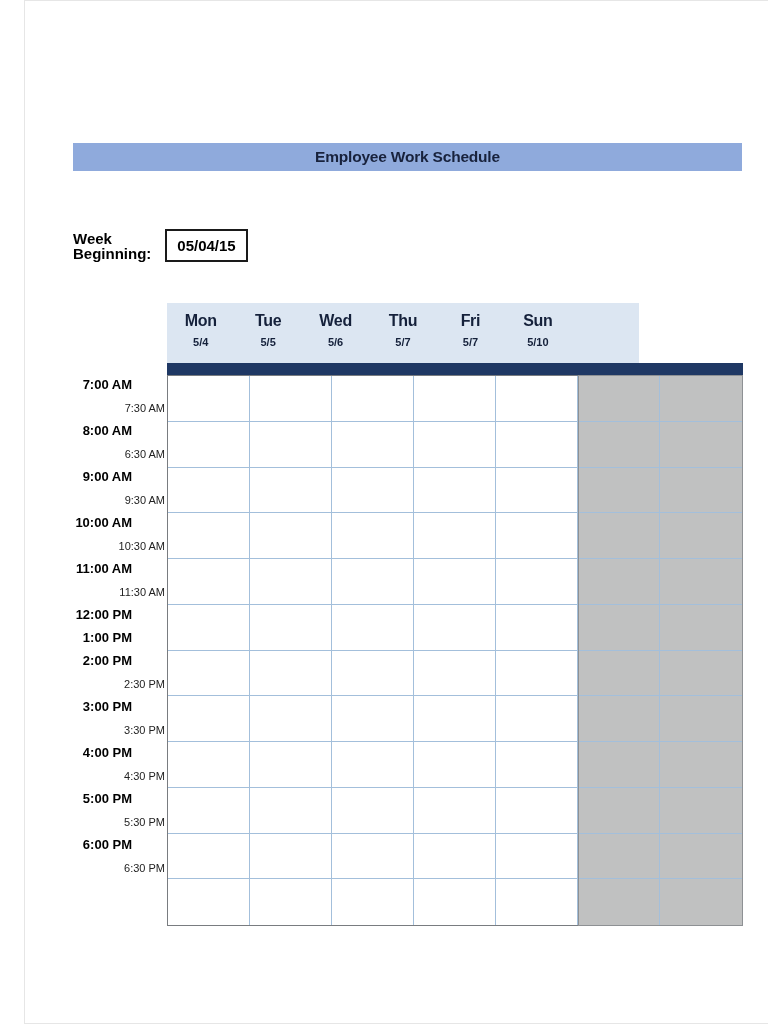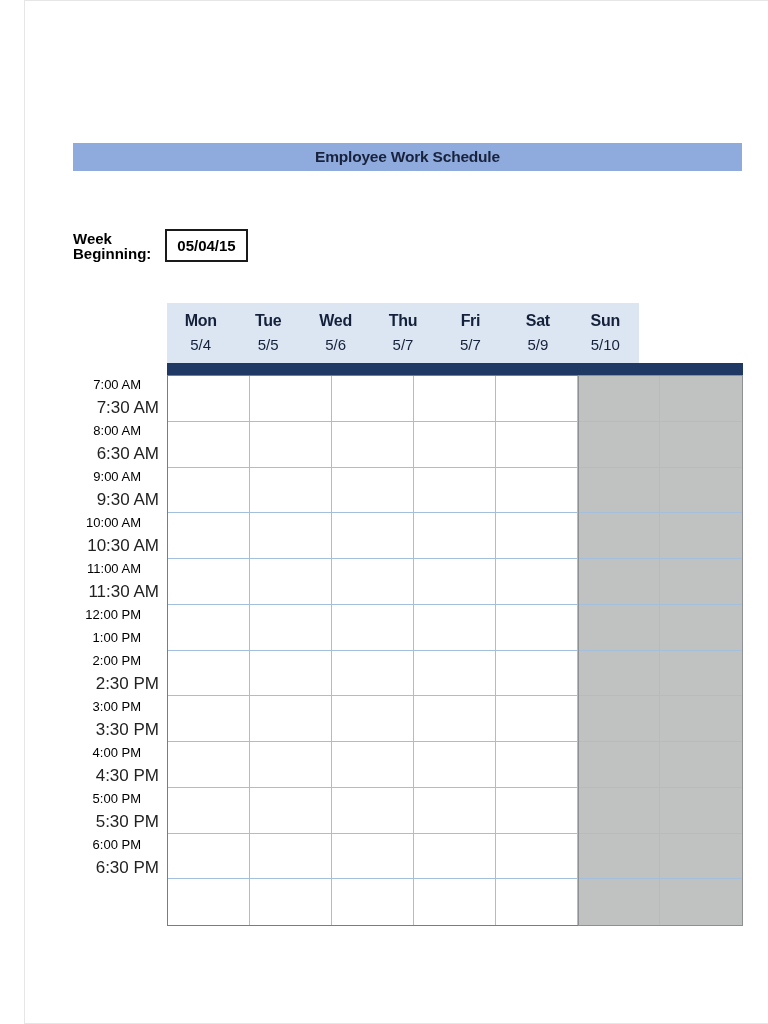--- a/index.html
+++ b/index.html
@@ -43,39 +43,39 @@
 
   
   .day-header {
     position:absolute; left:142px; top:302px;
     width:472px; height:60px;
     background:var(--header-bg, #DCE6F2);
     display:grid; grid-template-columns:repeat(7,1fr);
   }
   .day-cell { display:flex; flex-direction:column; align-items:center; justify-content:flex-start; padding-top:10px; }
   .day-name { font-weight:bold; font-size:16px; letter-spacing:-0.3px; color:var(--day-text, #15213B); line-height:16px; }
-  .day-date { font-weight:normal; font-size:15px; color:var(--day-text, #15213B); margin-top:7px; }
+  .day-date { font-weight:bold; font-size:11px; color:var(--day-text, #15213B); margin-top:7px; }
 
   .navy-bar {
     position:absolute; left:142px; top:362px;
     width:576px; height:12px;
     background:var(--navy-bar, #1F3864);
   }
 
   
   .time-col {
     position:absolute; left:0px; top:372px; width:141px; height:552px;
     display:flex; flex-direction:column;
   }
   .time-row {
     height:23px; display:flex; align-items:center; justify-content:flex-end;
     color:#000; white-space:nowrap;
   }
-  .time-row.hour { font-weight:normal; font-size:13px; padding-right:25px; }
-  .time-row.half { font-weight:normal; font-size:17px; color:#222; padding-right:7px; }
+  .time-row.hour { font-weight:bold; font-size:13px; padding-right:34px; }
+  .time-row.half { font-weight:normal; font-size:11px; color:#222; padding-right:1px; }
 
   
   .grid-body {
     position:absolute; left:142px; top:374px;
     width:576px; height:551px;
     border:1px solid var(--body-border, #797C80);
     display:grid;
     grid-template-columns:repeat(7,1fr);
     grid-template-rows:repeat(12,1fr);
     background:#fdfdfe;
@@ -128,24 +128,20 @@
         <div class="day-name">Wed</div>
         <div class="day-date">5/6</div>
       </div>
       <div class="day-cell">
         <div class="day-name">Thu</div>
         <div class="day-date">5/7</div>
       </div>
       <div class="day-cell">
         <div class="day-name">Fri</div>
         <div class="day-date">5/7</div>
-      </div>
-      <div class="day-cell">
-        <div class="day-name">Sat</div>
-        <div class="day-date">5/9</div>
       </div>
       <div class="day-cell">
         <div class="day-name">Sun</div>
         <div class="day-date">5/10</div>
       </div>
     </div>
 
   <div class="navy-bar"></div>
 
   <div class="time-col" id="time-col">

